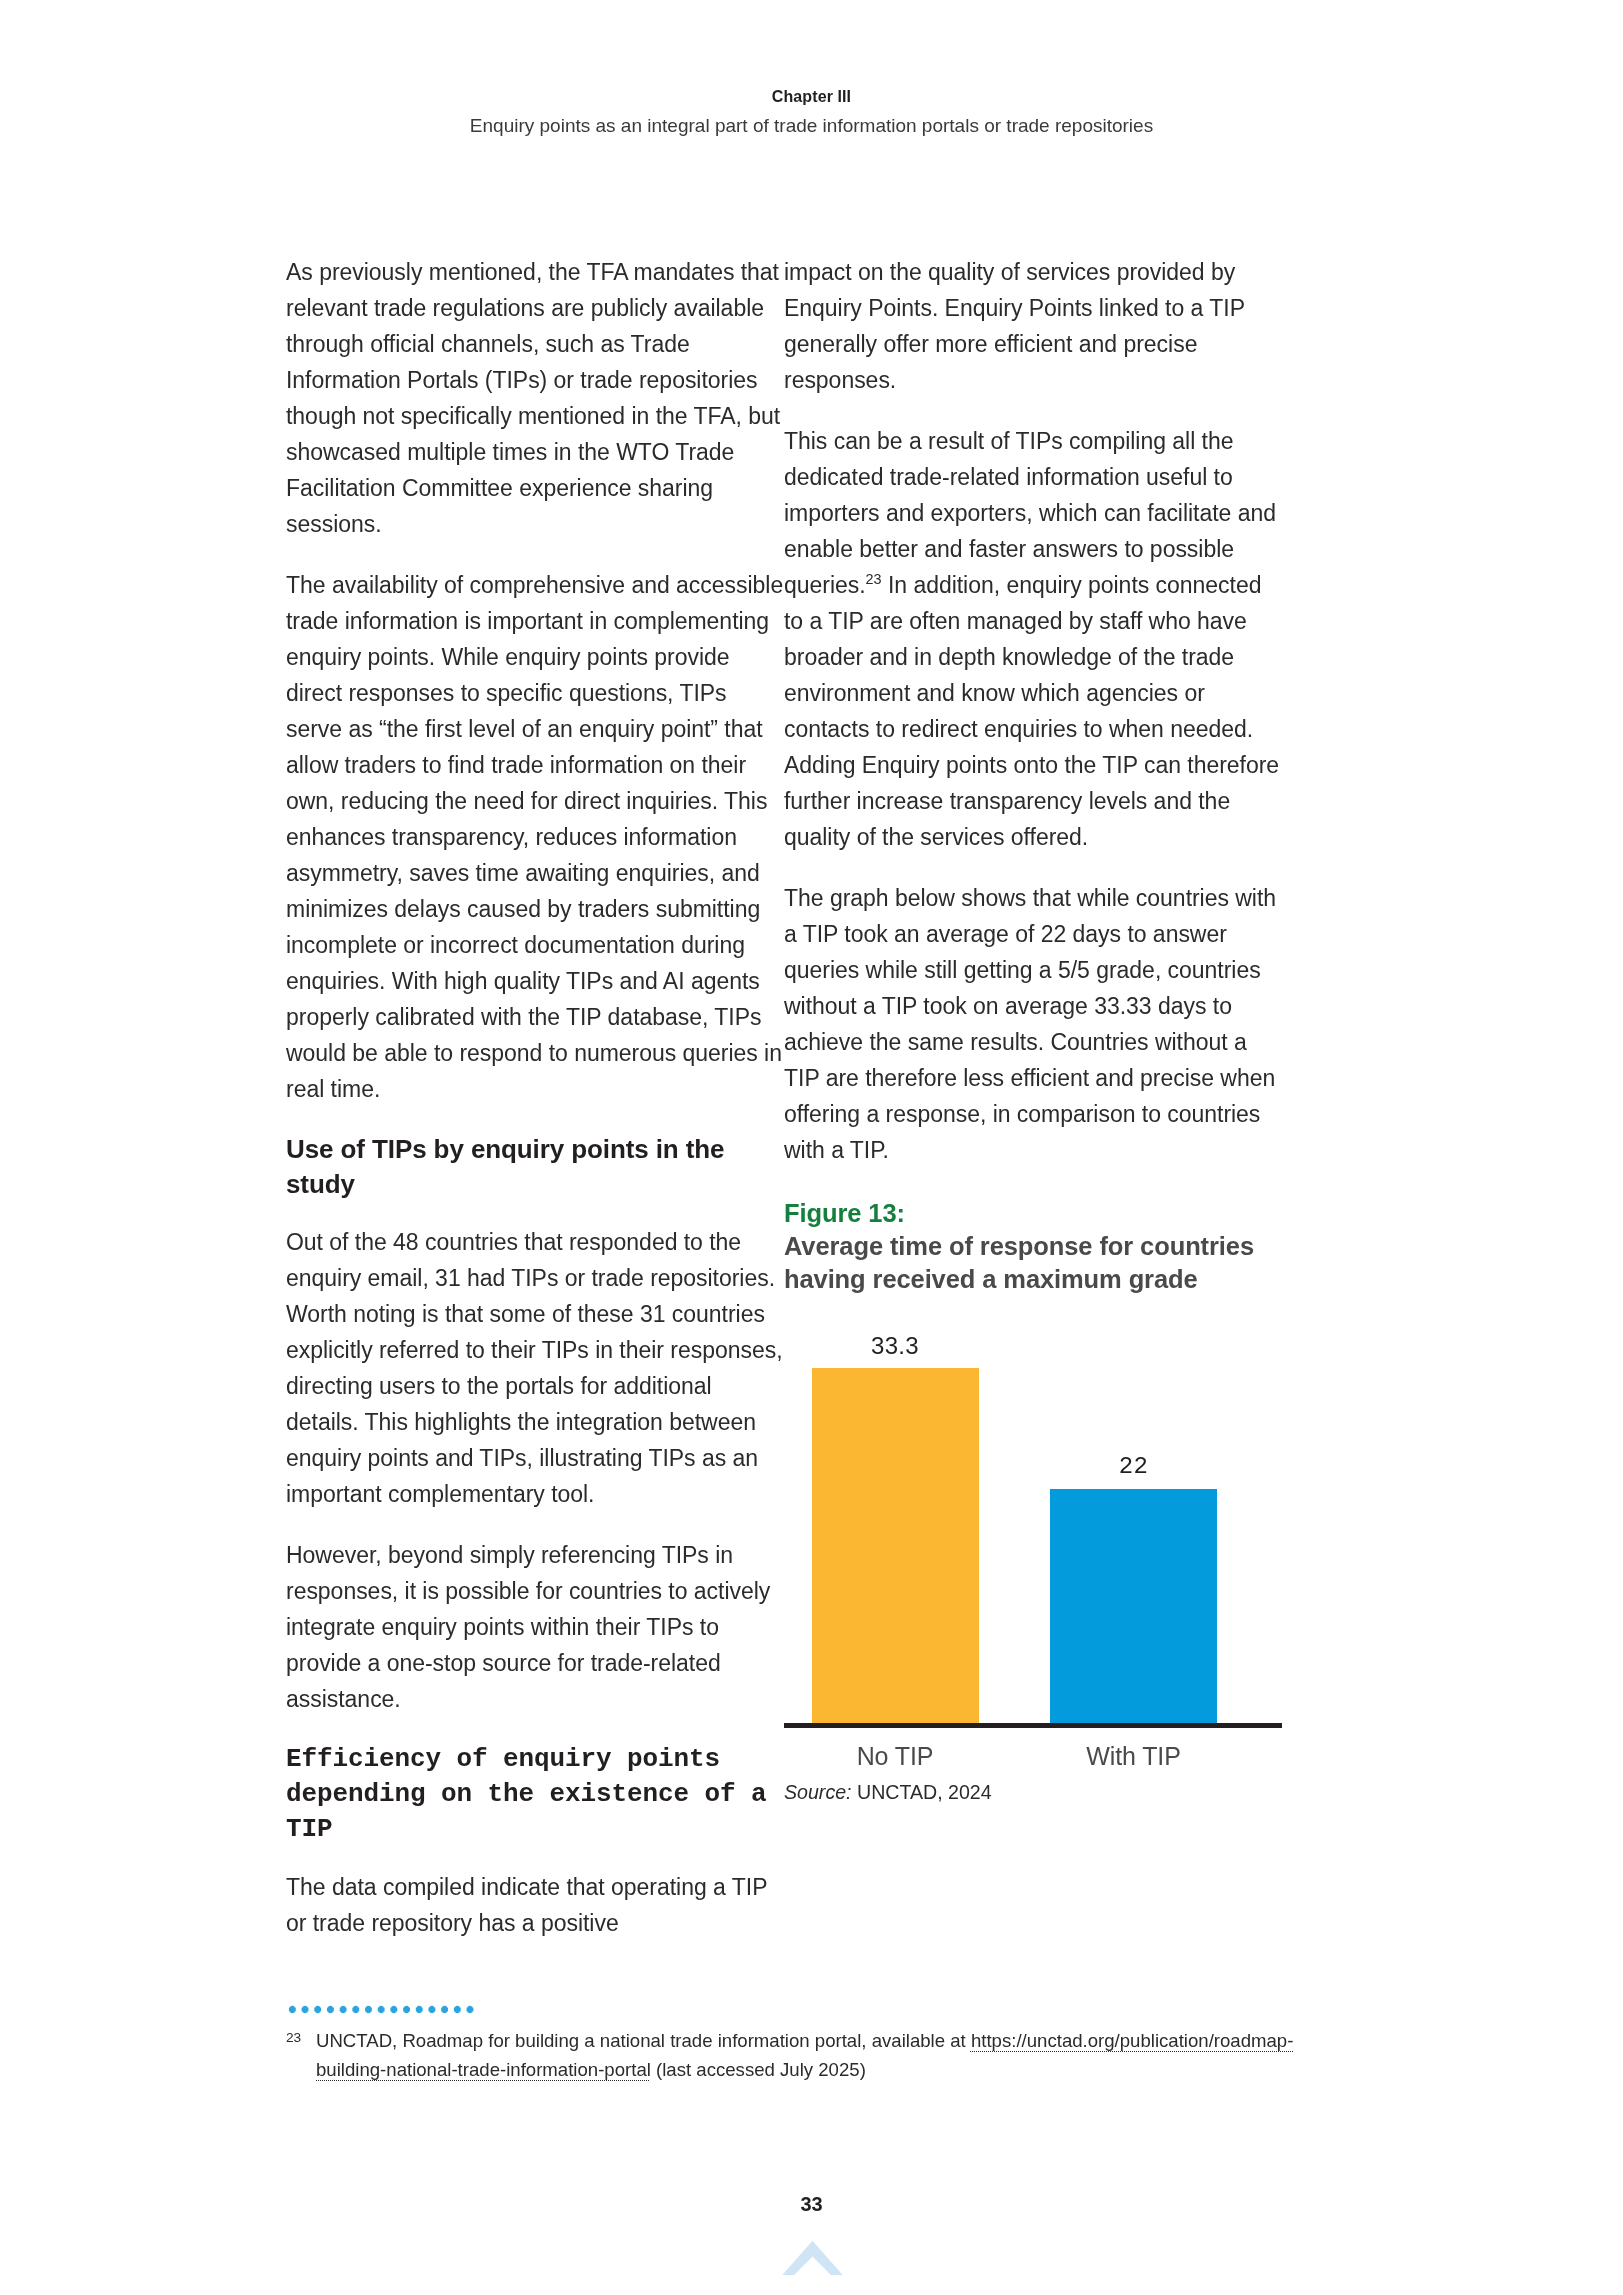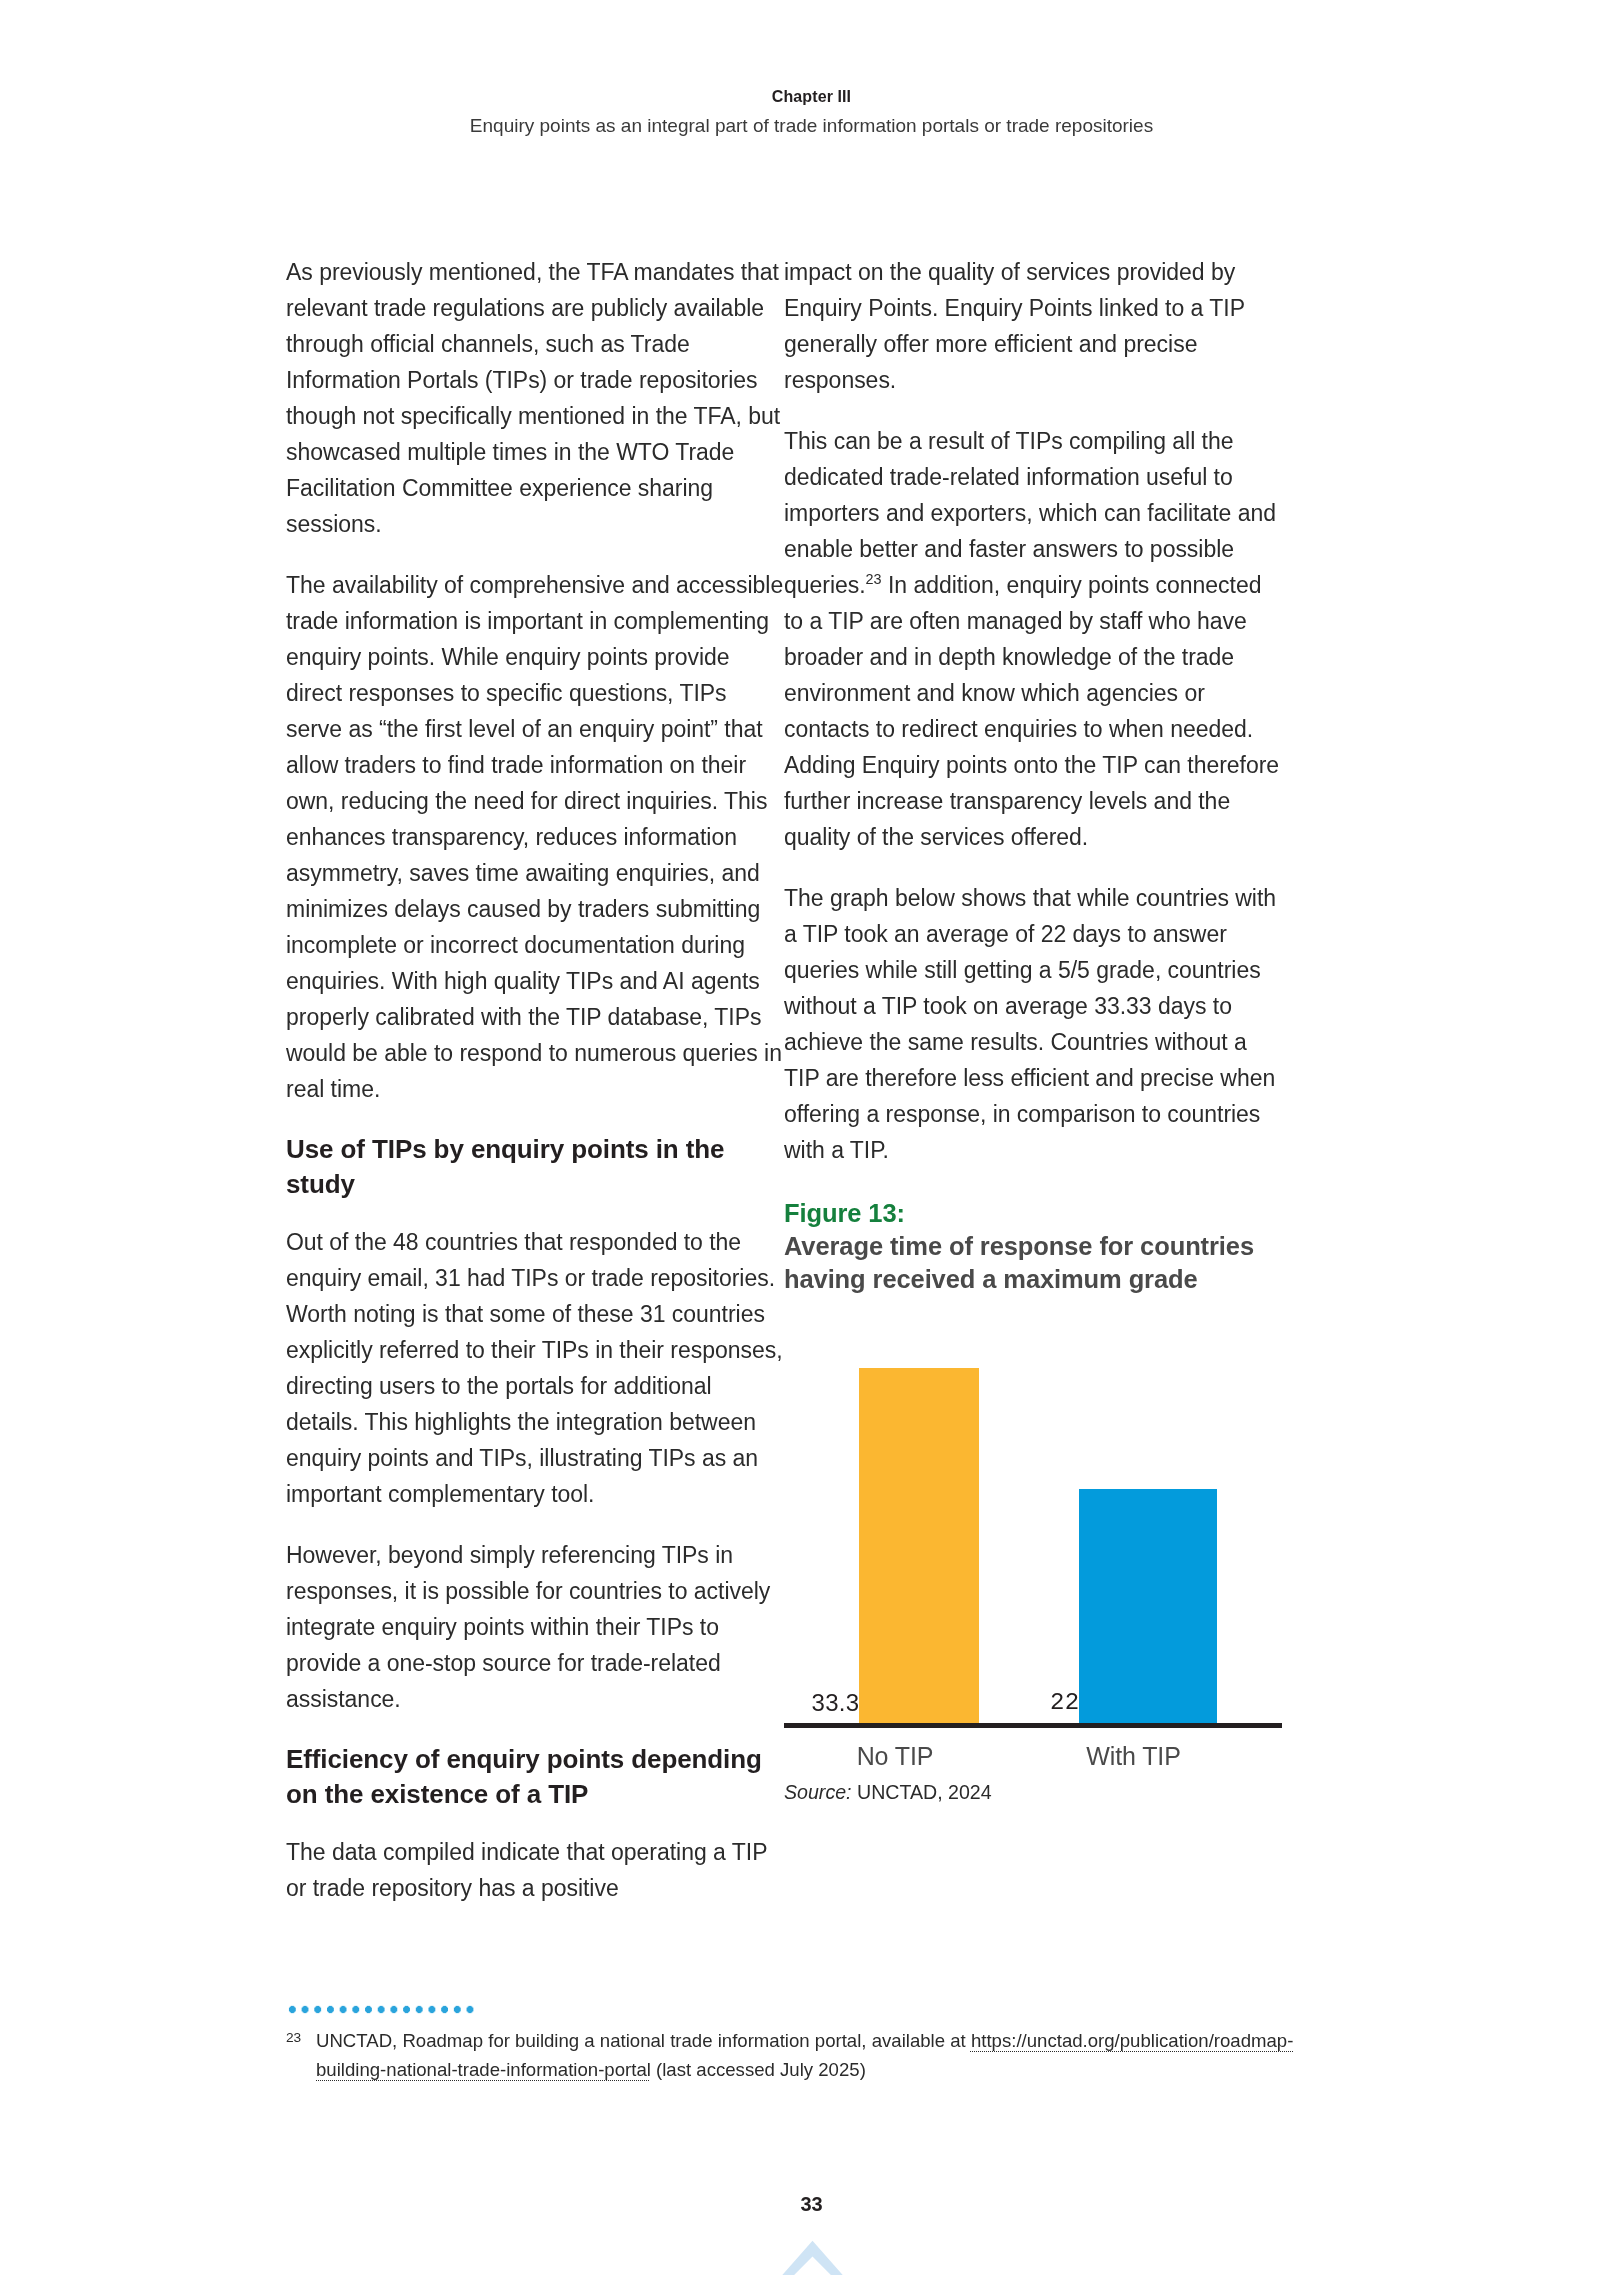--- a/index.html
+++ b/index.html
@@ -73,21 +73,21 @@
   p.body:last-child { margin-bottom: 0; }
 
   h2.sub {
     margin: 13px 0 22px 0;
     font-size: 26px;
     line-height: 35px;
     font-weight: 700;
     color: #231f20;
     letter-spacing: -0.1px;
   }
-  h2.sub.tight { margin-top: 10px; }
+  h2.sub.tight { margin-top: 10px; font-family: Liberation Mono, monospace; }
 
   sup.fnref {
     font-size: 14.4px;
     line-height: 0;
     vertical-align: super;
   }
 
   
   .figure {
     margin-top: 29px;
@@ -120,22 +120,22 @@
     position: absolute;
     left: 0;
     right: 0;
     top: 0;
     bottom: 51px;
   }
   .bar-group {
     position: absolute;
     bottom: 0;
     display: flex;
-    flex-direction: row;
-    align-items: flex-end;
+    flex-direction: column;
+    align-items: center;
     justify-content: flex-end;
   }
   .bar-value {
     font-size: 24px;
     line-height: 1;
     font-weight: 400;
     color: #231f20;
     margin-bottom: 10.5px;
     letter-spacing: 0.3px;
   }

